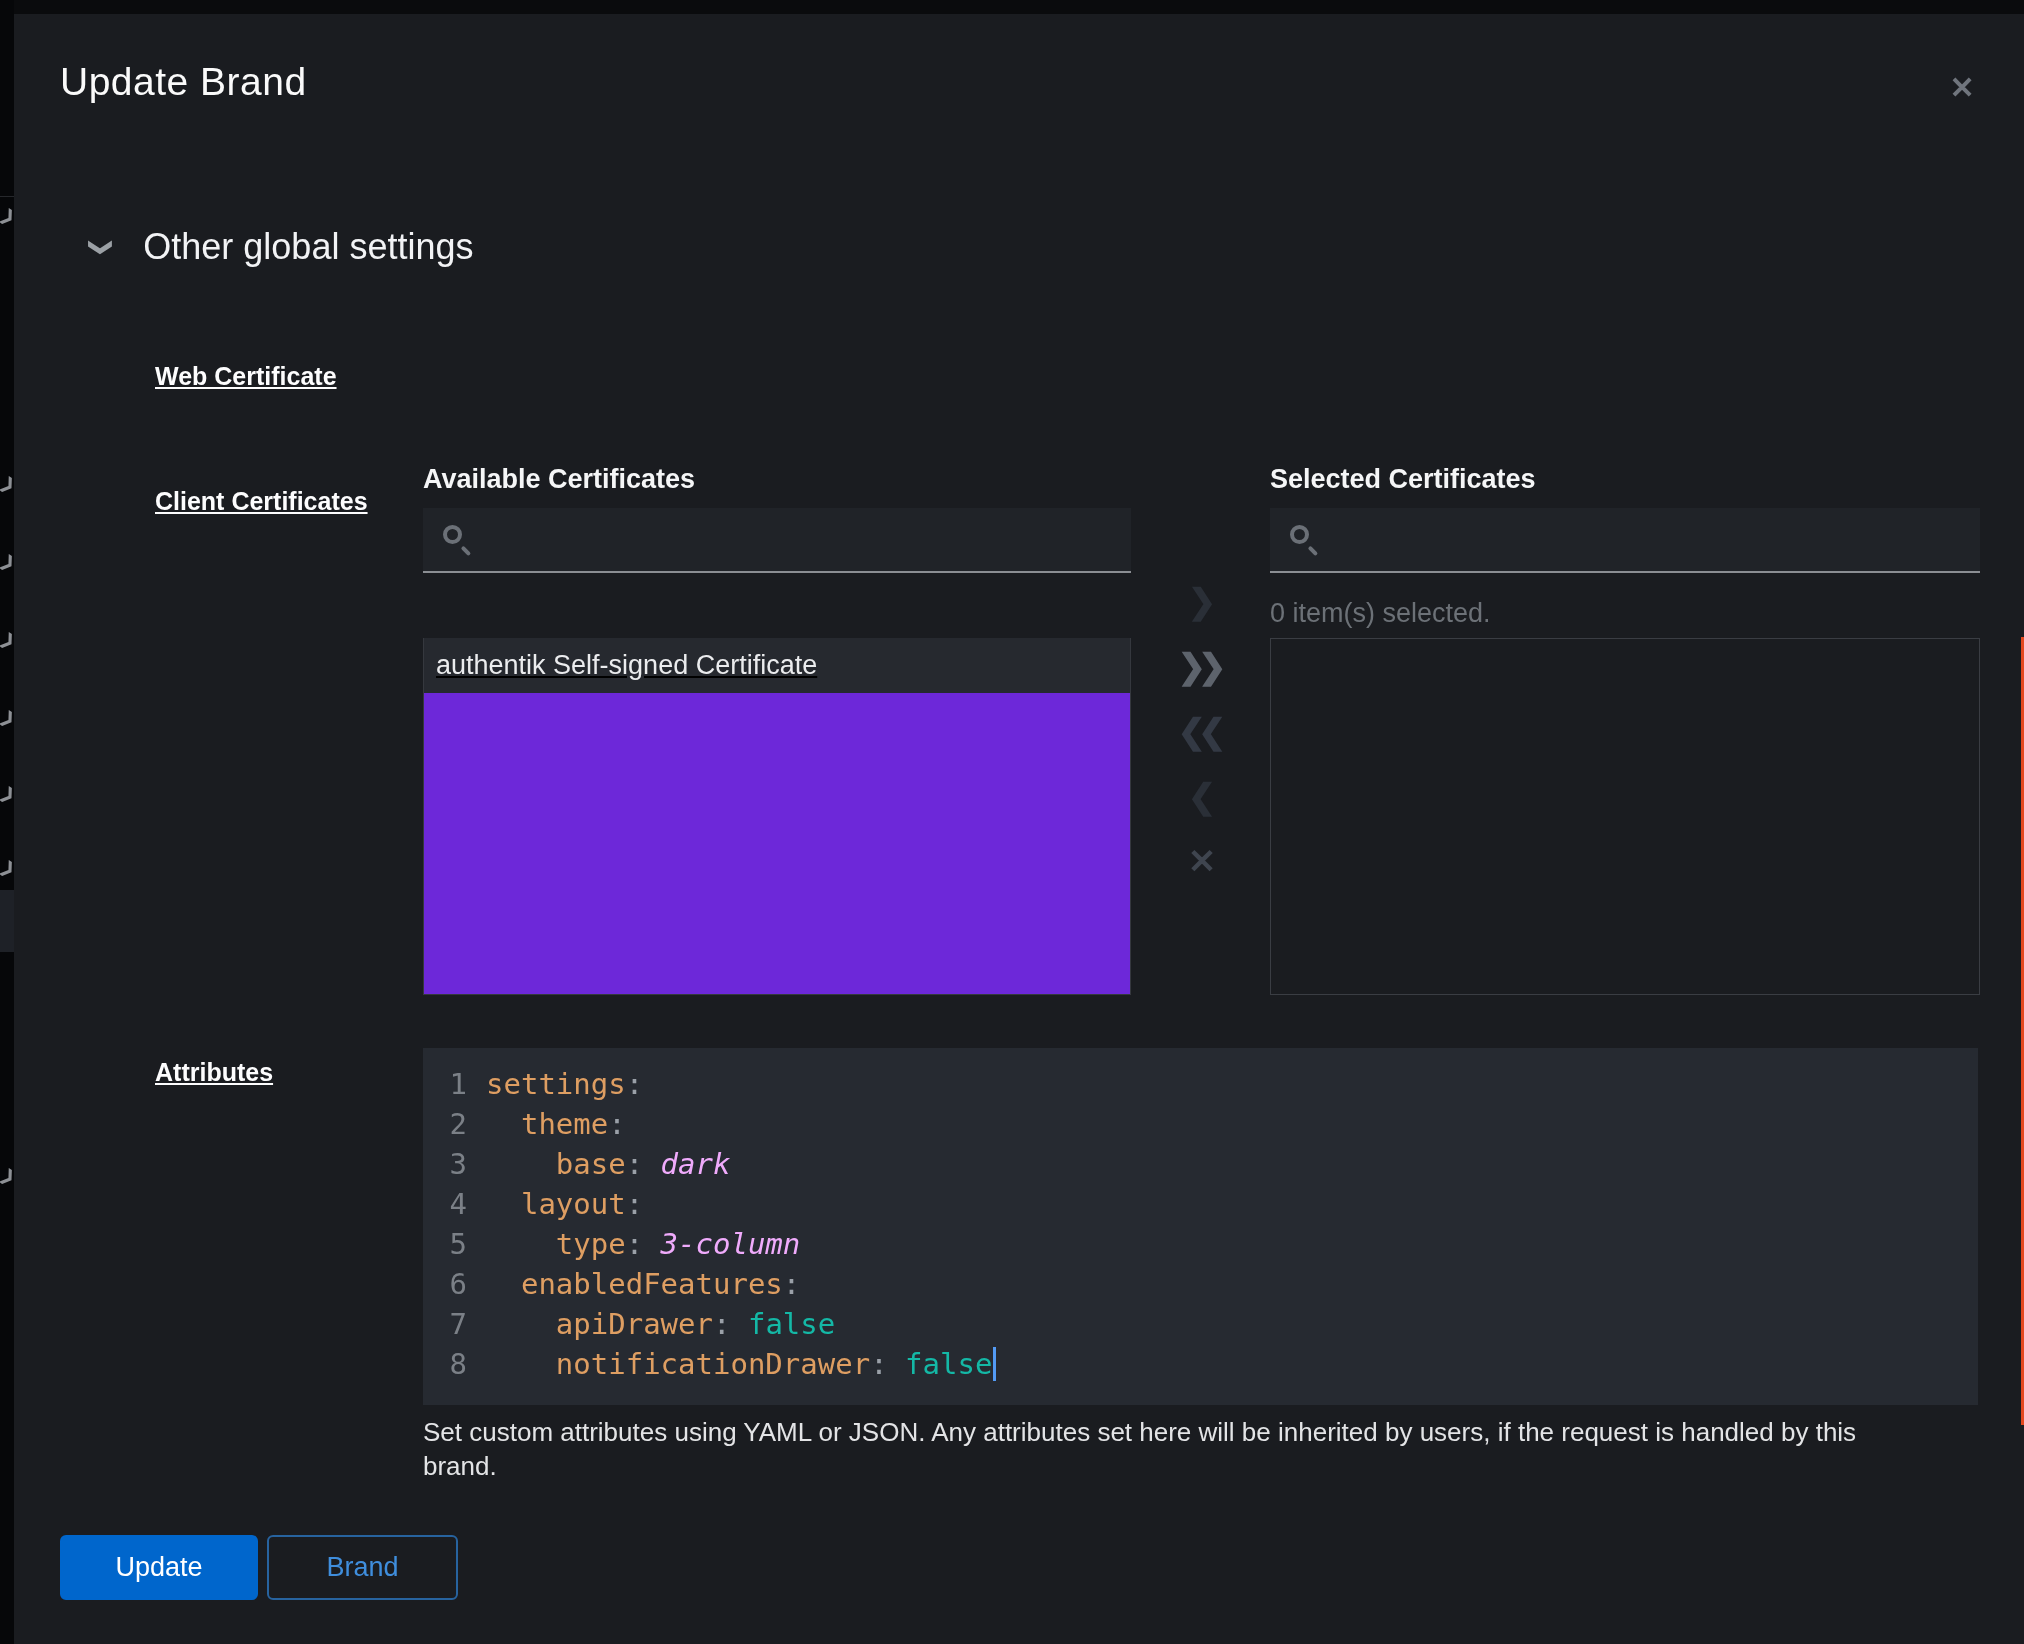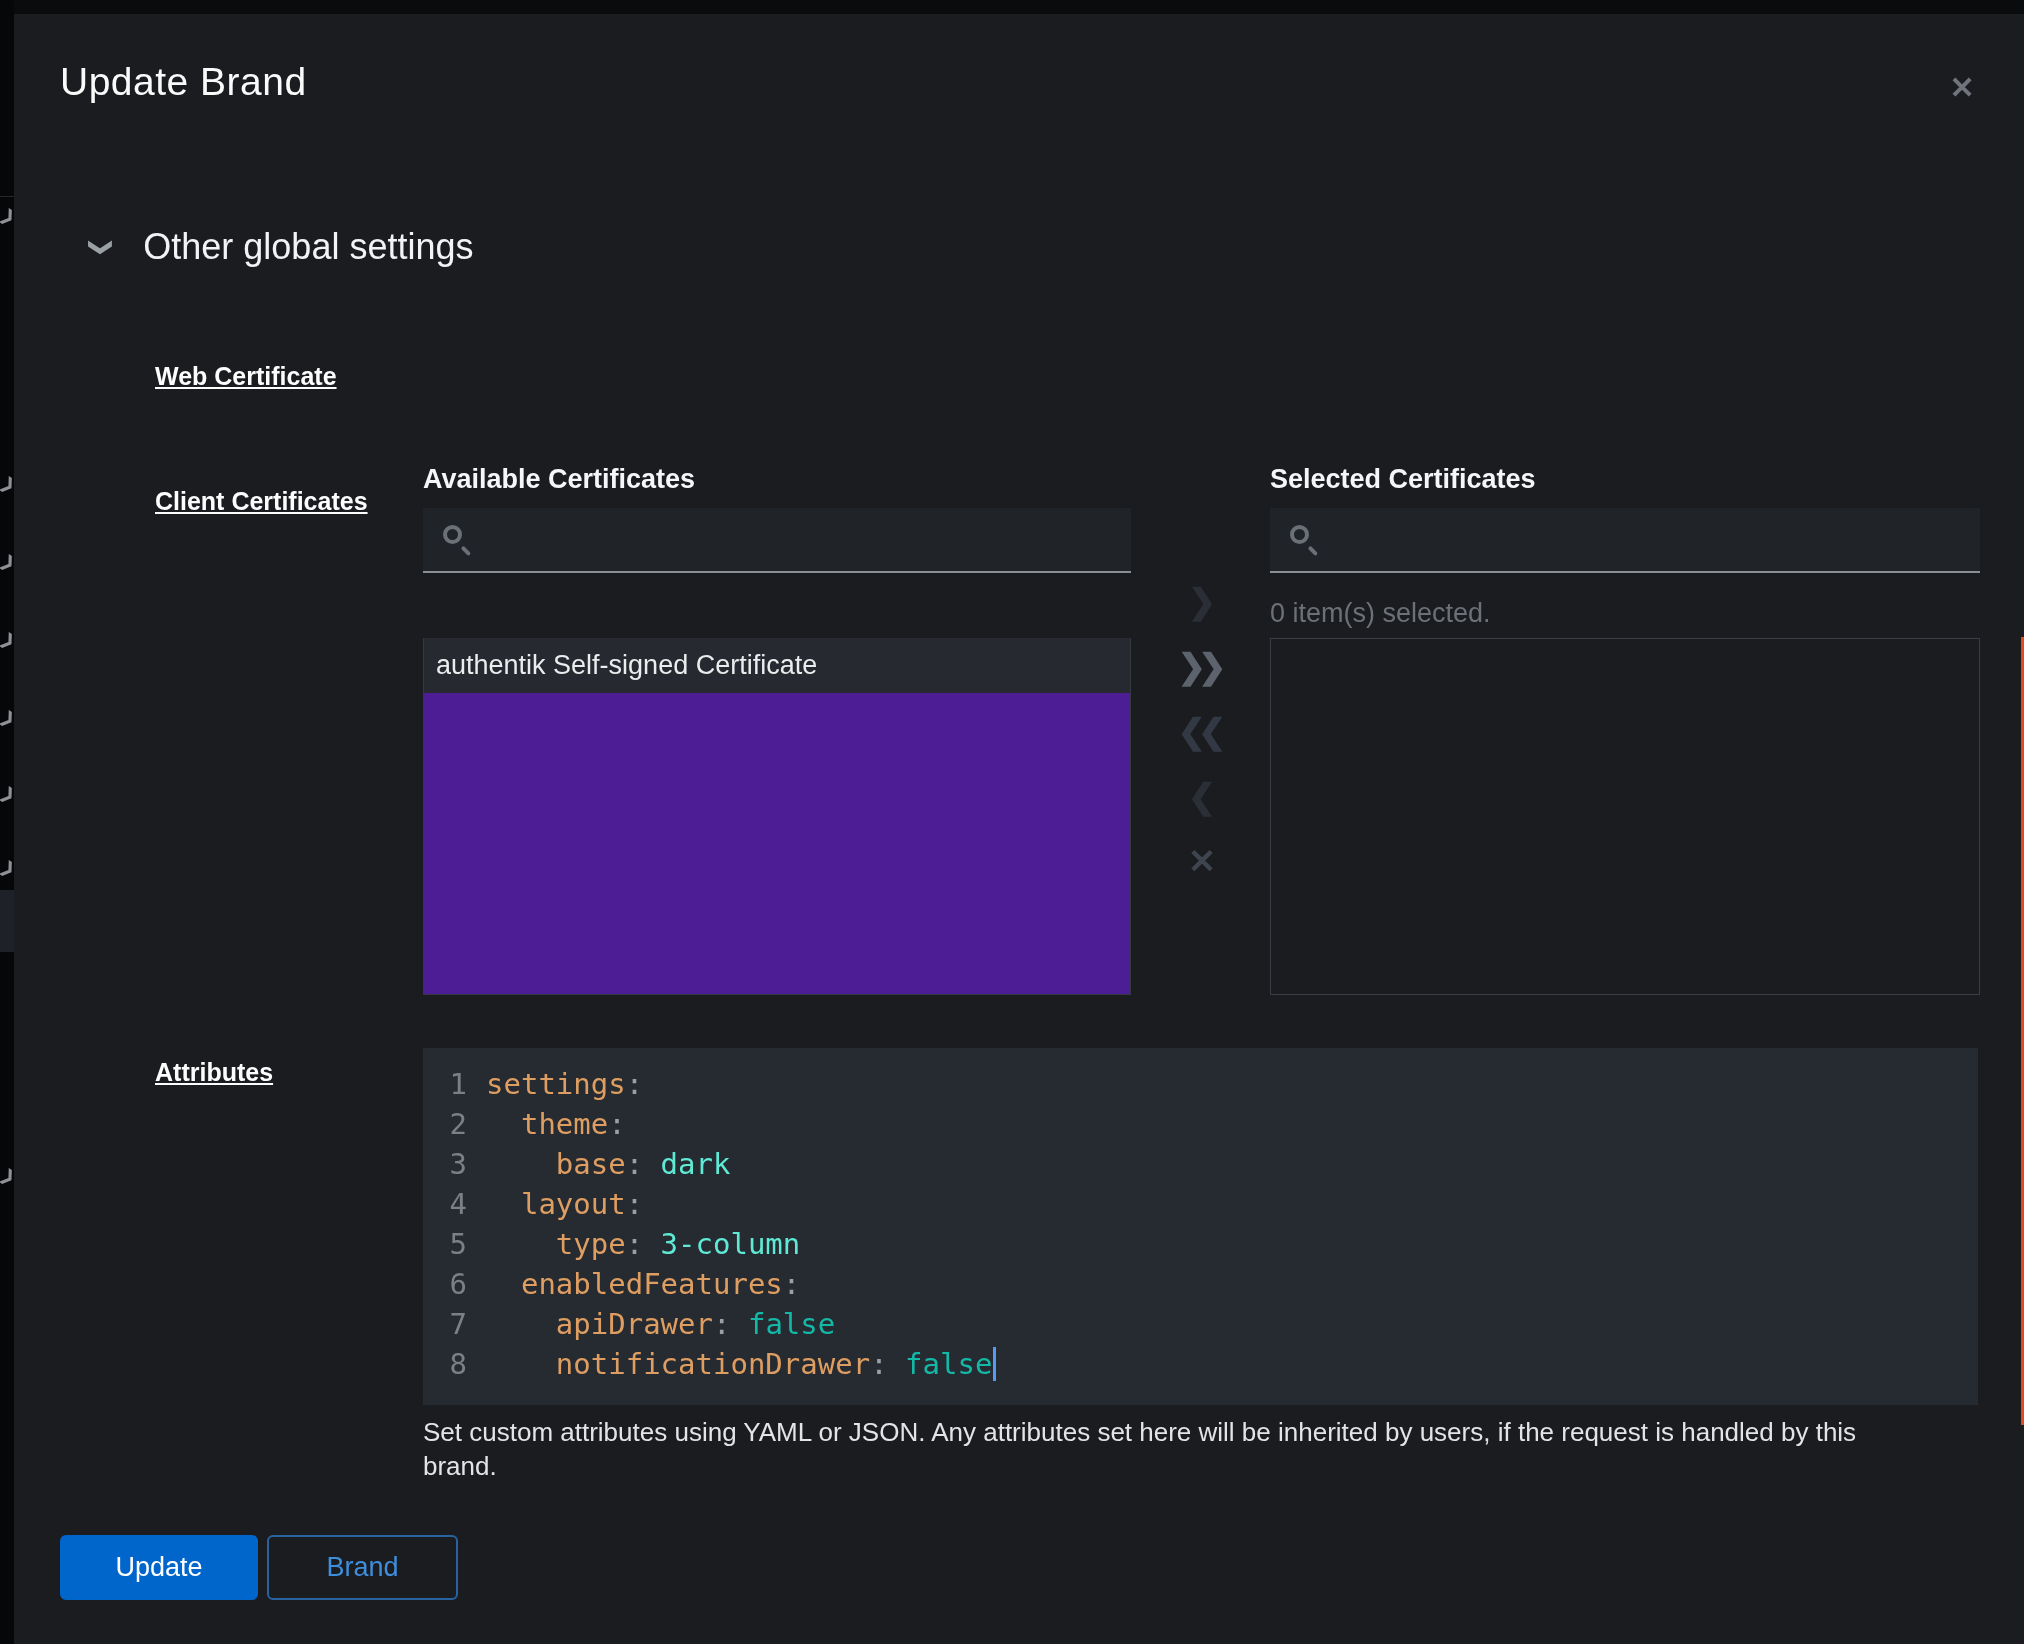--- a/index.html
+++ b/index.html
@@ -34,41 +34,41 @@
   .pf-input::placeholder { color:#6a6e75; opacity:1; }
 
   
   .dl-heading { font-size:27px; font-weight:700; color:#f5f6f7; }
   .search-box { background:#202328; border-bottom:2px solid #8b8e93; display:flex; align-items:center; }
   .search-box .mag { position:relative; width:30px; height:30px; margin-left:20px; flex:none; }
   .search-box .mag .lens { position:absolute; left:0; top:0; width:19px; height:19px; border:4px solid #6b7077; border-radius:50%; }
   .search-box .mag .handle { position:absolute; left:19px; top:20px; width:11px; height:4px; background:#6b7077; border-radius:2px; transform:rotate(45deg); transform-origin:0 50%; }
   .search-box input { flex:1; background:transparent; border:none; outline:none; color:#e7e8ea; font-size:27px; padding:0 14px; height:100%; font-family:"Liberation Sans","DejaVu Sans",sans-serif; }
 
-  .dl-list-left { background:#4c1d95; border:1px solid #35383e; border-top:none; overflow:hidden; }
+  .dl-list-left { background:#6d28d9; border:1px solid #35383e; border-top:none; overflow:hidden;text-decoration:underline; }
   .dl-item { height:55px; background:#26292f; color:#ebecee; font-size:27px; display:flex; align-items:center; padding:0 12px; cursor:pointer; }
   .dl-list-right { background:transparent; border:1px solid #3a3d43; }
   .dl-status { color:#6c7177; font-size:27px; }
 
   .xfer { background:none; border:none; cursor:pointer; width:60px; height:56px; display:flex; align-items:center; justify-content:center; font-weight:700; }
   .xfer span { font-size:34px; line-height:1; }
   .xfer.dbl span { letter-spacing:-8px; padding-right:8px; }
   .c-dim   { color:#2a2f37; }
   .c-lit   { color:#5d636c; }
   .c-dim2  { color:#333944; }
   .c-x     { color:#3f454f; }
 
   
   .editor { background:#262a31; padding:16px 0 0 0; font-family:"DejaVu Sans Mono","Liberation Mono",monospace; overflow:hidden; cursor:text; }
   .cm-line { display:flex; height:40px; align-items:center; font-size:29px; white-space:pre; }
   .cm-gutter { width:44px; text-align:right; color:#7b8087; flex:none; }
   .cm-code { padding-left:19px; display:flex; align-items:center; white-space:pre; }
   .tok-key { color:#de9e62; }
   .tok-punct { color:#9aa0a8; }
-  .tok-plain { color:#5eead4; }
+  .tok-plain { color:#f0abfc;font-style:italic; }
   .tok-keyword { color:#14b8a6; }
   .cm-cursor { display:inline-block; width:3px; height:34px; background:#539bf5; margin-left:1px; }
 
   .help-text { color:#e3e4e6; font-size:26px; line-height:1.3; }
 
   
   .btn { font-size:27px; border-radius:6px; cursor:pointer; display:flex; align-items:center; justify-content:center; font-family:"Liberation Sans","DejaVu Sans",sans-serif; }
   .btn-primary { background:#0066cc; border:none; color:#ffffff; }
   .btn-secondary { background:transparent; border:2px solid #27639f; color:#3f8edd; }
 

